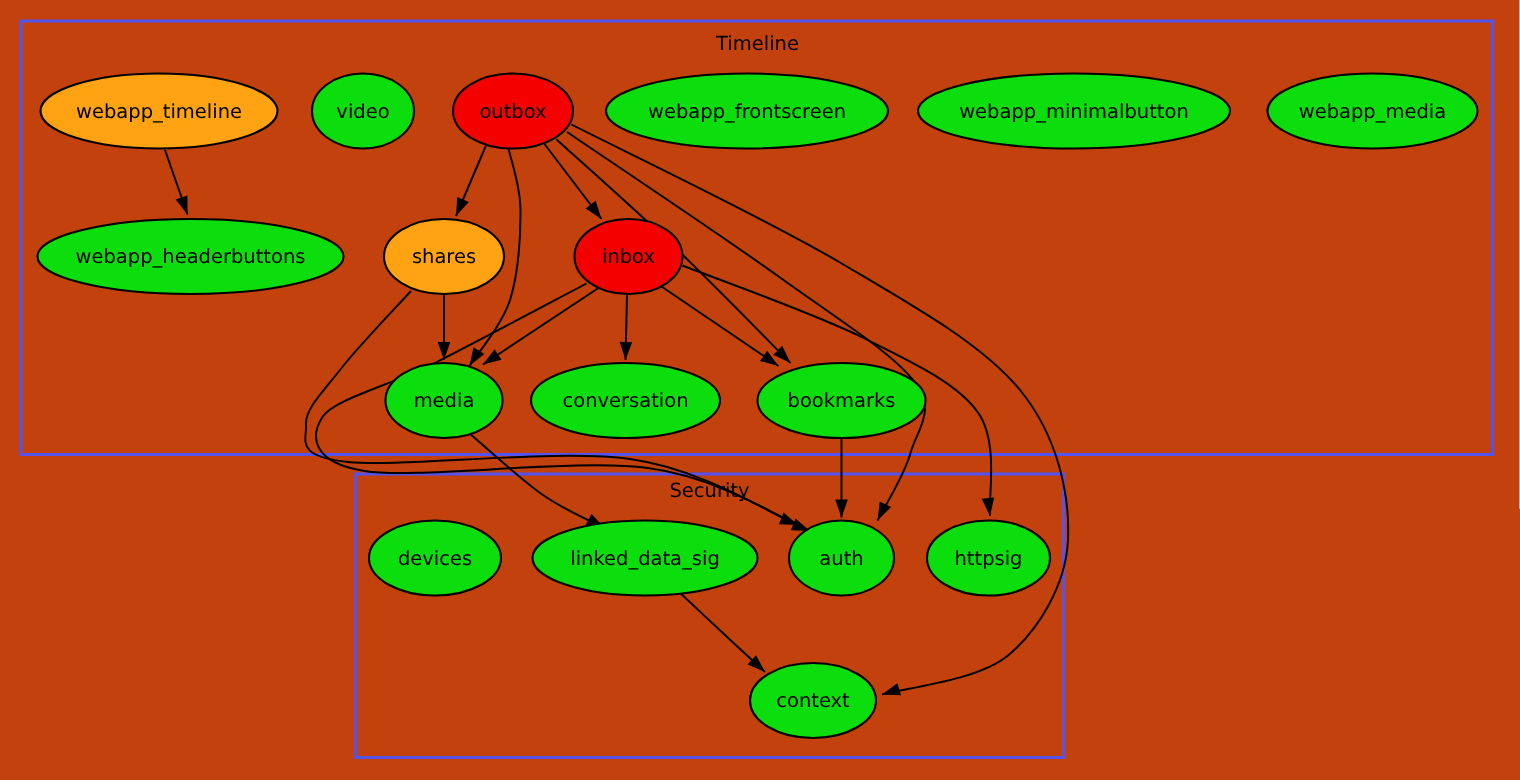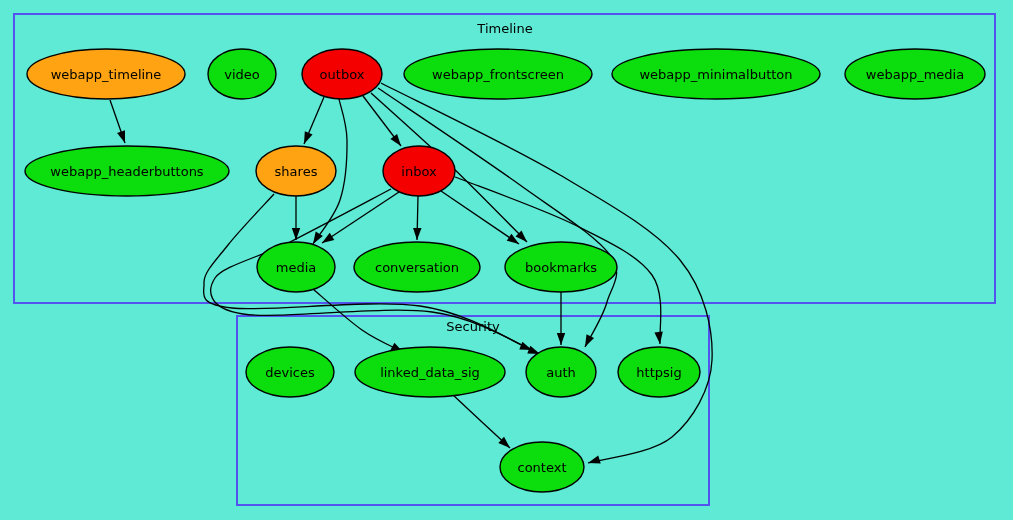--- a/index.html
+++ b/index.html
@@ -1,16 +1,16 @@
 <!DOCTYPE html>
 <html><head>
 <meta charset="utf-8">
 <style>
   html,body{margin:0;padding:0;background:#ffffff;}
-  .stage{position:relative;width:1013px;height:520px;background:#5eead4;overflow:hidden;
+  .stage{position:relative;width:1013px;height:520px;background:#c2410c;overflow:hidden;
          font-family:"DejaVu Sans", "Liberation Sans", sans-serif;}
   svg{display:block;}
   .cluster-label{font-size:13px;fill:#000;text-anchor:middle;}
   .node-label{font-size:13px;fill:#000;text-anchor:middle;dominant-baseline:middle;}
 </style>
 </head>
 <body>
 
 <div class="stage">
   <svg id="gv" width="1013" height="520" viewBox="0 0 1013 520">

